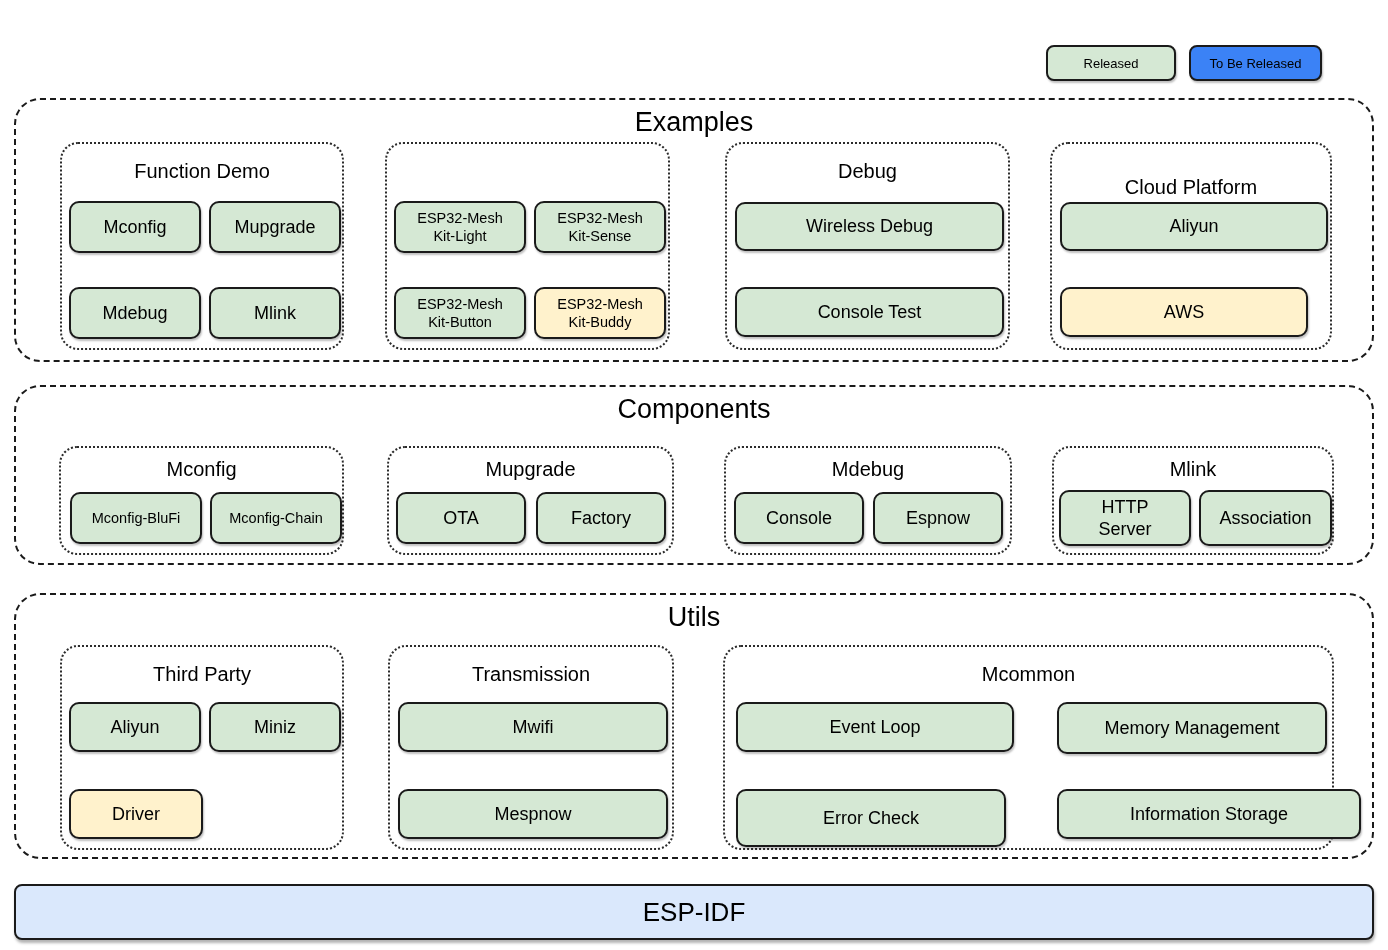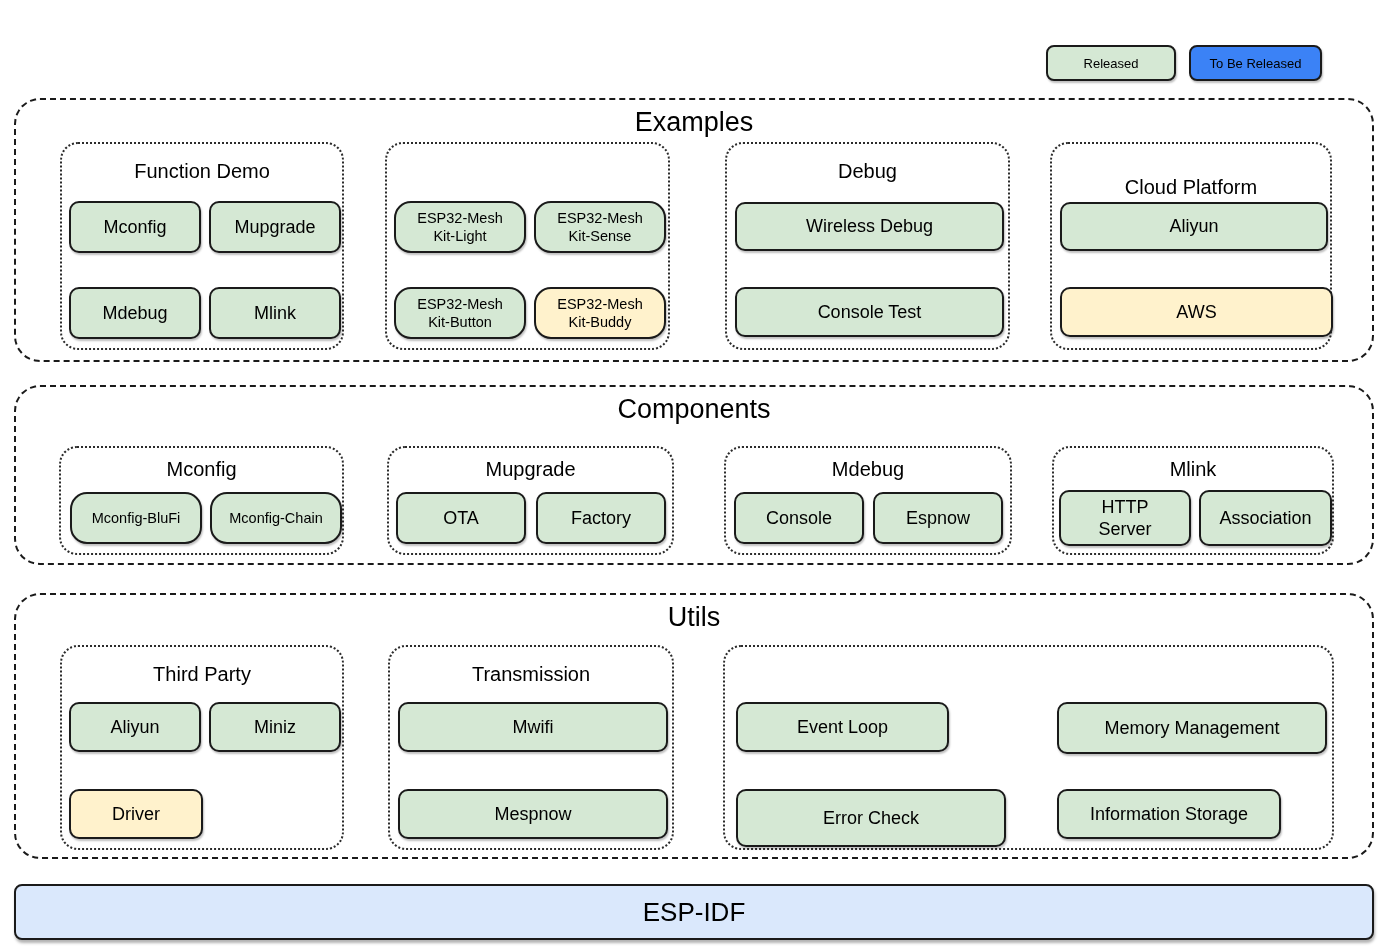--- a/index.html
+++ b/index.html
@@ -61,21 +61,21 @@
     align-items: center;
     justify-content: center;
     text-align: center;
     font-size: 18px;
     line-height: 1.25;
     white-space: pre-line;
     box-shadow: 1px 2px 2px rgba(0,0,0,0.25);
   }
   .box.green  { background: #d5e8d4; }
   .box.yellow { background: #fff2cc; }
-  .box.small  { font-size: 14.5px; border-radius: 17px; }
+  .box.small  { font-size: 14.5px; }
 
   .foundation-bar {
     position: absolute;
     left: 14px;
     top: 884px;
     width: 1360px;
     height: 56px;
     background: #dae8fc;
     border: 2px solid #1a1a1a;
     border-radius: 8px;
@@ -116,21 +116,21 @@
 
   <div class="group" style="left:709px; top:42px; width:285px; height:208px;">
     <div class="group-title" style="top:16px;">Debug</div>
     <div class="box green" style="left:8px; top:58px; width:269px; height:49px;">Wireless Debug</div>
     <div class="box green" style="left:8px; top:143px; width:269px; height:50px;">Console Test</div>
   </div>
 
   <div class="group" style="left:1034px; top:42px; width:282px; height:208px;">
     <div class="group-title" style="top:16px;margin-top:16px;">Cloud Platform</div>
     <div class="box green" style="left:8px; top:58px; width:268px; height:49px;">Aliyun</div>
-    <div class="box yellow" style="left:8px; top:143px; width:273px; height:50px;">AWS</div>
+    <div class="box yellow" style="left:8px; top:143px; width:248px; height:50px;">AWS</div>
   </div>
 </div>
 
 <div class="section" style="left:14px; top:385px; width:1360px; height:180px;">
   <div class="section-title">Components</div>
 
   <div class="group" style="left:43px; top:59px; width:285px; height:109px;">
     <div class="group-title" style="top:10px;">Mconfig</div>
     <div class="box green small" style="left:9px; top:44px; width:132px; height:52px;">Mconfig-BluFi</div>
     <div class="box green small" style="left:149px; top:44px; width:132px; height:52px;">Mconfig-Chain</div>
@@ -166,20 +166,21 @@
     <div class="box yellow" style="left:7px; top:142px; width:134px; height:50px;">Driver</div>
   </div>
 
   <div class="group" style="left:372px; top:50px; width:286px; height:205px;">
     <div class="group-title" style="top:16px;">Transmission</div>
     <div class="box green" style="left:8px; top:55px; width:270px; height:50px;">Mwifi</div>
     <div class="box green" style="left:8px; top:142px; width:270px; height:50px;">Mespnow</div>
   </div>
 
   <div class="group" style="left:707px; top:50px; width:611px; height:205px;">
-    <div class="box green" style="left:11px; top:55px; width:213px; height:50px;">Event Loop</div>
+    <div class="group-title" style="top:16px;">Mcommon</div>
+    <div class="box green" style="left:11px; top:55px; width:278px; height:50px;">Event Loop</div>
     <div class="box green" style="left:332px; top:55px; width:270px; height:52px;">Memory Management</div>
     <div class="box green" style="left:11px; top:142px; width:270px; height:58px;">Error Check</div>
-    <div class="box green" style="left:332px; top:142px; width:224px; height:50px;">Information Storage</div>
+    <div class="box green" style="left:332px; top:142px; width:304px; height:50px;">Information Storage</div>
   </div>
 </div>
 
 <div class="foundation-bar">ESP-IDF</div>
 
 </body></html>

